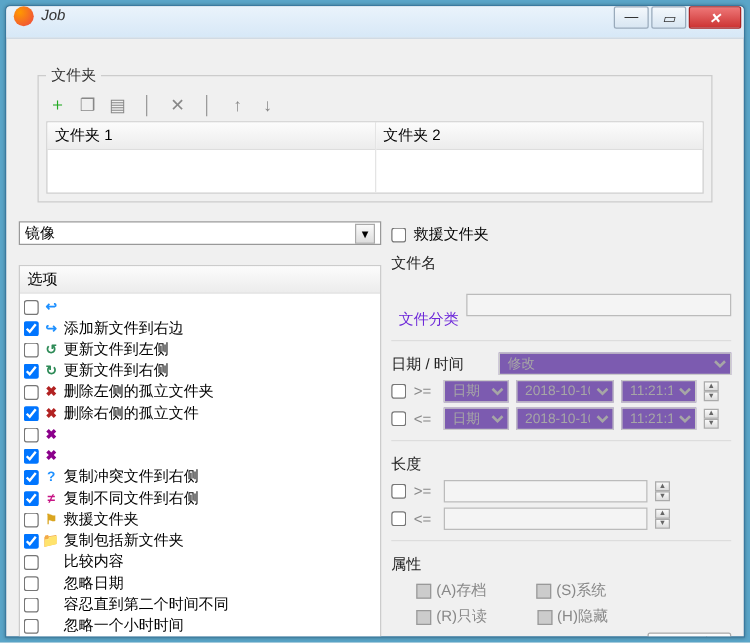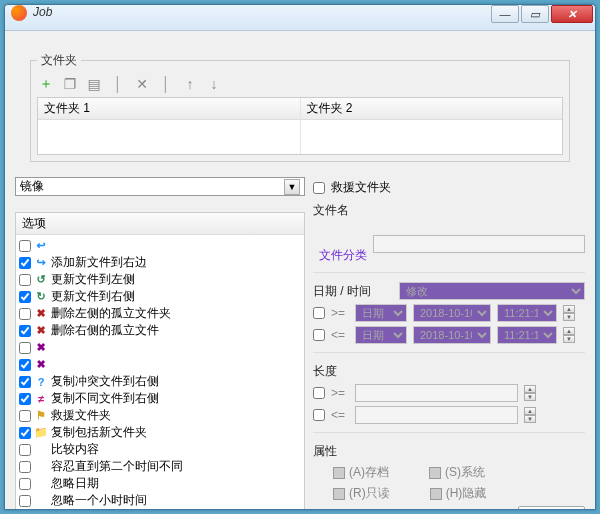--- a/index.html
+++ b/index.html
@@ -152,26 +152,26 @@
                 <span>复制包括新文件夹</span>
               </div>
               <div class="optrow">
                 <input type="checkbox" style="">
                 <span style="width: 14px;"></span>
                 <span>比较内容</span>
               </div>
               <div class="optrow">
                 <input type="checkbox" style="">
                 <span style="width: 14px;"></span>
+                <span>忽略日期</span>
+              </div>
+              <div class="optrow">
+                <input type="checkbox" style="">
+                <span style="width: 14px;"></span>
                 <span>容忍直到第二个时间不同</span>
-              </div>
-              <div class="optrow">
-                <input type="checkbox" style="">
-                <span style="width: 14px;"></span>
-                <span>忽略日期</span>
               </div>
               <div class="optrow">
                 <input type="checkbox" style="">
                 <span style="width: 14px;"></span>
                 <span>忽略一个小时时间</span>
               </div>
             </div>
         </div>
       </div>
 

